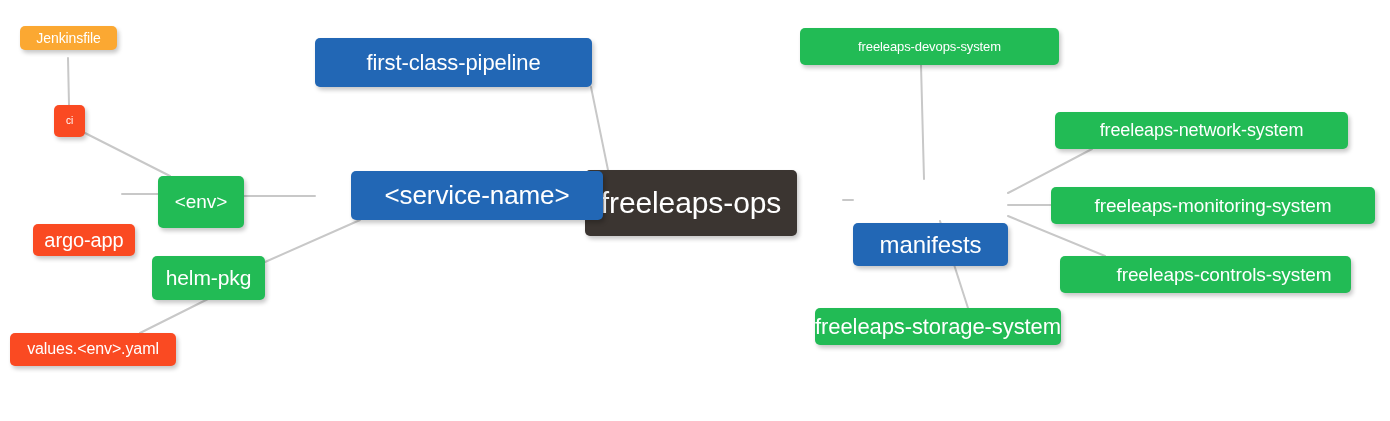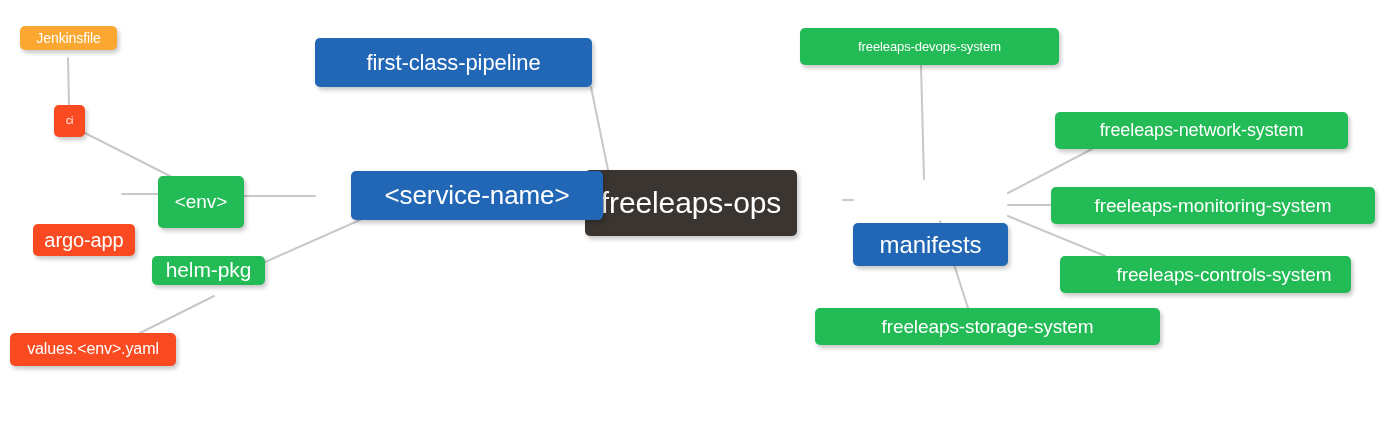--- a/index.html
+++ b/index.html
@@ -67,24 +67,24 @@
       <line x1="1008" y1="205" x2="1051" y2="205" stroke="#c8c8c8" stroke-width="2" stroke-linecap="round"></line>
       <line x1="1008" y1="216" x2="1105" y2="256" stroke="#c8c8c8" stroke-width="2" stroke-linecap="round"></line>
       <line x1="940" y1="221" x2="968" y2="308" stroke="#c8c8c8" stroke-width="2" stroke-linecap="round"></line>
     </svg>
   <div id="node-layer">
       <div class="node node-root" style="left: 585px; top: 170px; width: 212px; height: 66px; font-size: 30px;">freeleaps-ops</div>
       <div class="node node-blue" style="left: 315px; top: 38px; width: 277px; height: 49px; font-size: 22px;">first-class-pipeline</div>
       <div class="node node-blue" style="left: 315px; top: 171px; width: 252px; height: 49px; font-size: 26px; margin-left: 36px;">&lt;service-name&gt;</div>
       <div class="node node-blue" style="left: 853px; top: 179px; width: 155px; height: 43px; font-size: 24px; margin-top: 44px;">manifests</div>
       <div class="node node-green" style="left: 158px; top: 176px; width: 86px; height: 52px; font-size: 19px;">&lt;env&gt;</div>
-      <div class="node node-green" style="left: 152px; top: 256px; width: 113px; height: 29px; font-size: 21px;">helm-pkg</div>
+      <div class="node node-green" style="left: 152px; top: 256px; width: 113px; height: 44px; font-size: 21px;">helm-pkg</div>
       <div class="node node-orange" style="left: 20px; top: 26px; width: 97px; height: 24px; font-size: 14px;">Jenkinsfile</div>
       <div class="node node-red" style="left: 54px; top: 105px; width: 31px; height: 32px; font-size: 10px;">ci</div>
       <div class="node node-red" style="left: 33px; top: 178px; width: 102px; height: 32px; font-size: 20px; margin-top: 46px;">argo-app</div>
       <div class="node node-red" style="left: 10px; top: 333px; width: 166px; height: 33px; font-size: 16px; text-align: center;">values.&lt;env&gt;.yaml</div>
       <div class="node node-green" style="left: 800px; top: 28px; width: 259px; height: 37px; font-size: 13px;">freeleaps-devops-system</div>
       <div class="node node-green" style="left: 1055px; top: 112px; width: 293px; height: 37px; font-size: 18px;">freeleaps-network-system</div>
       <div class="node node-green" style="left: 1051px; top: 187px; width: 324px; height: 37px; font-size: 19px;">freeleaps-monitoring-system</div>
       <div class="node node-green" style="left: 1060px; top: 256px; width: 291px; height: 37px; font-size: 19px; padding-left: 37px;">freeleaps-controls-system</div>
-      <div class="node node-green" style="left: 815px; top: 308px; width: 345px; height: 37px; font-size: 19px;">freeleaps-storage-system</div>
+      <div class="node node-green" style="left: 815px; top: 308px; width: 246px; height: 37px; font-size: 22px;">freeleaps-storage-system</div>
     </div>
 </div>
 
 </body></html>

